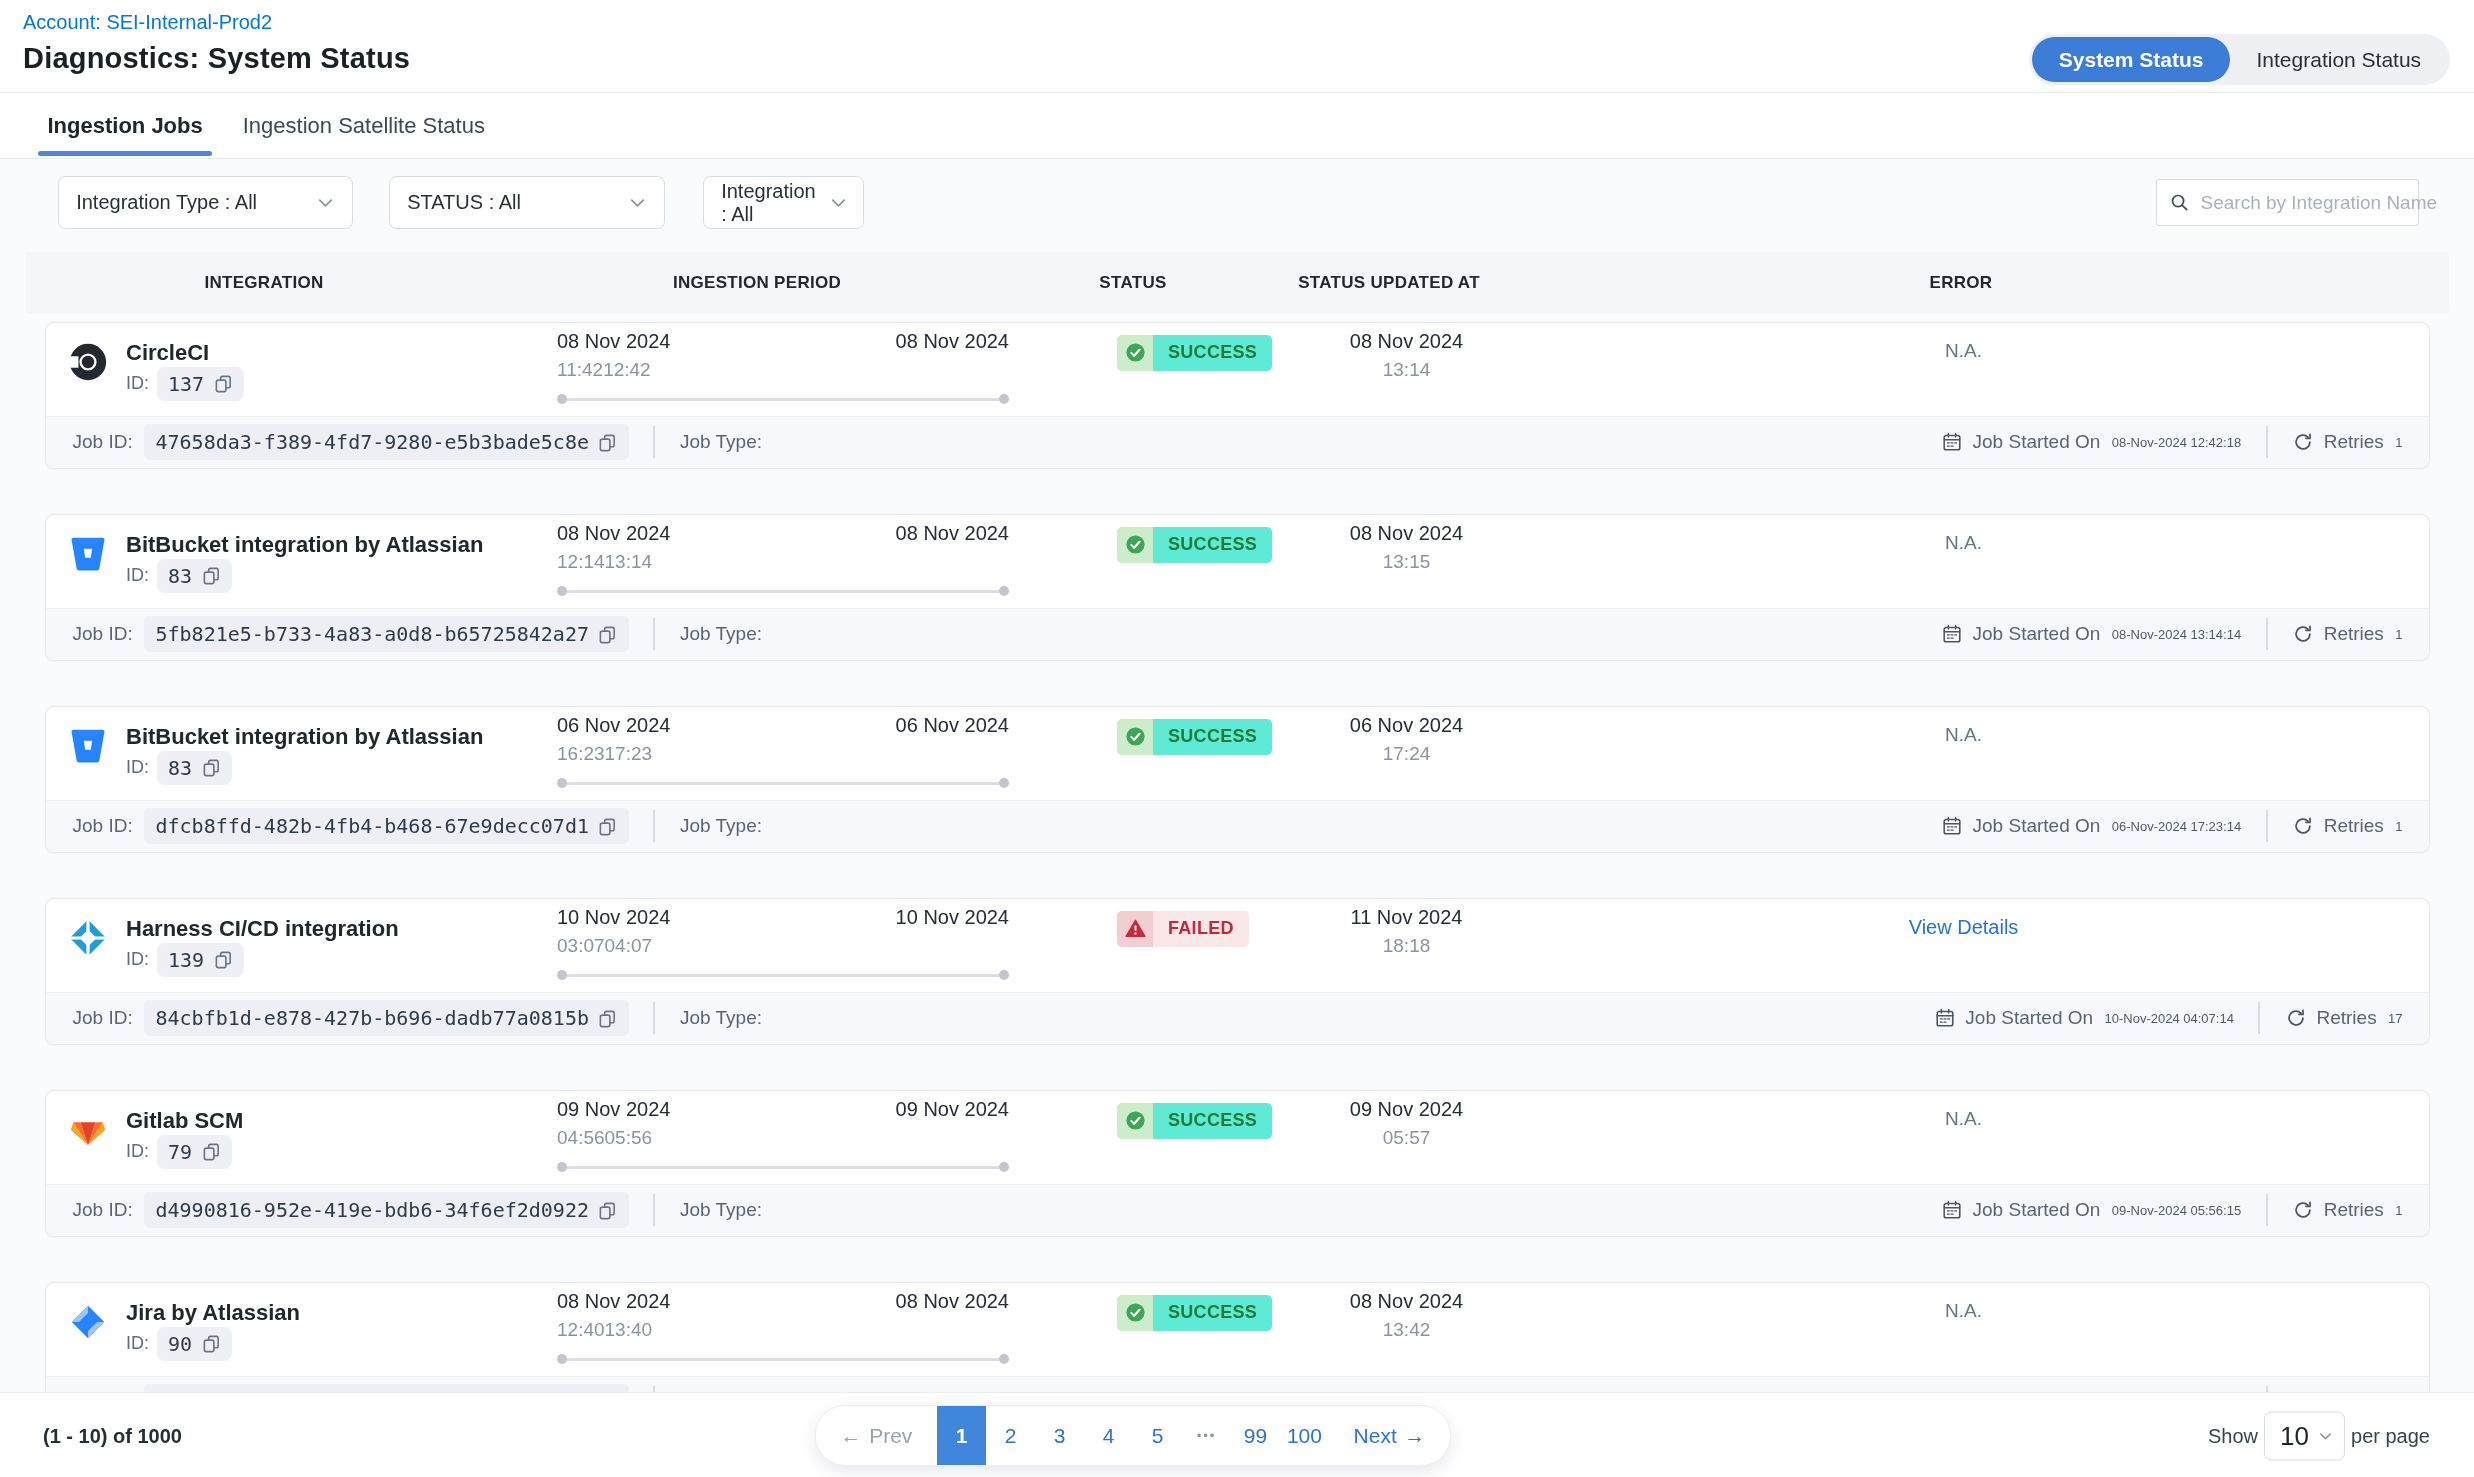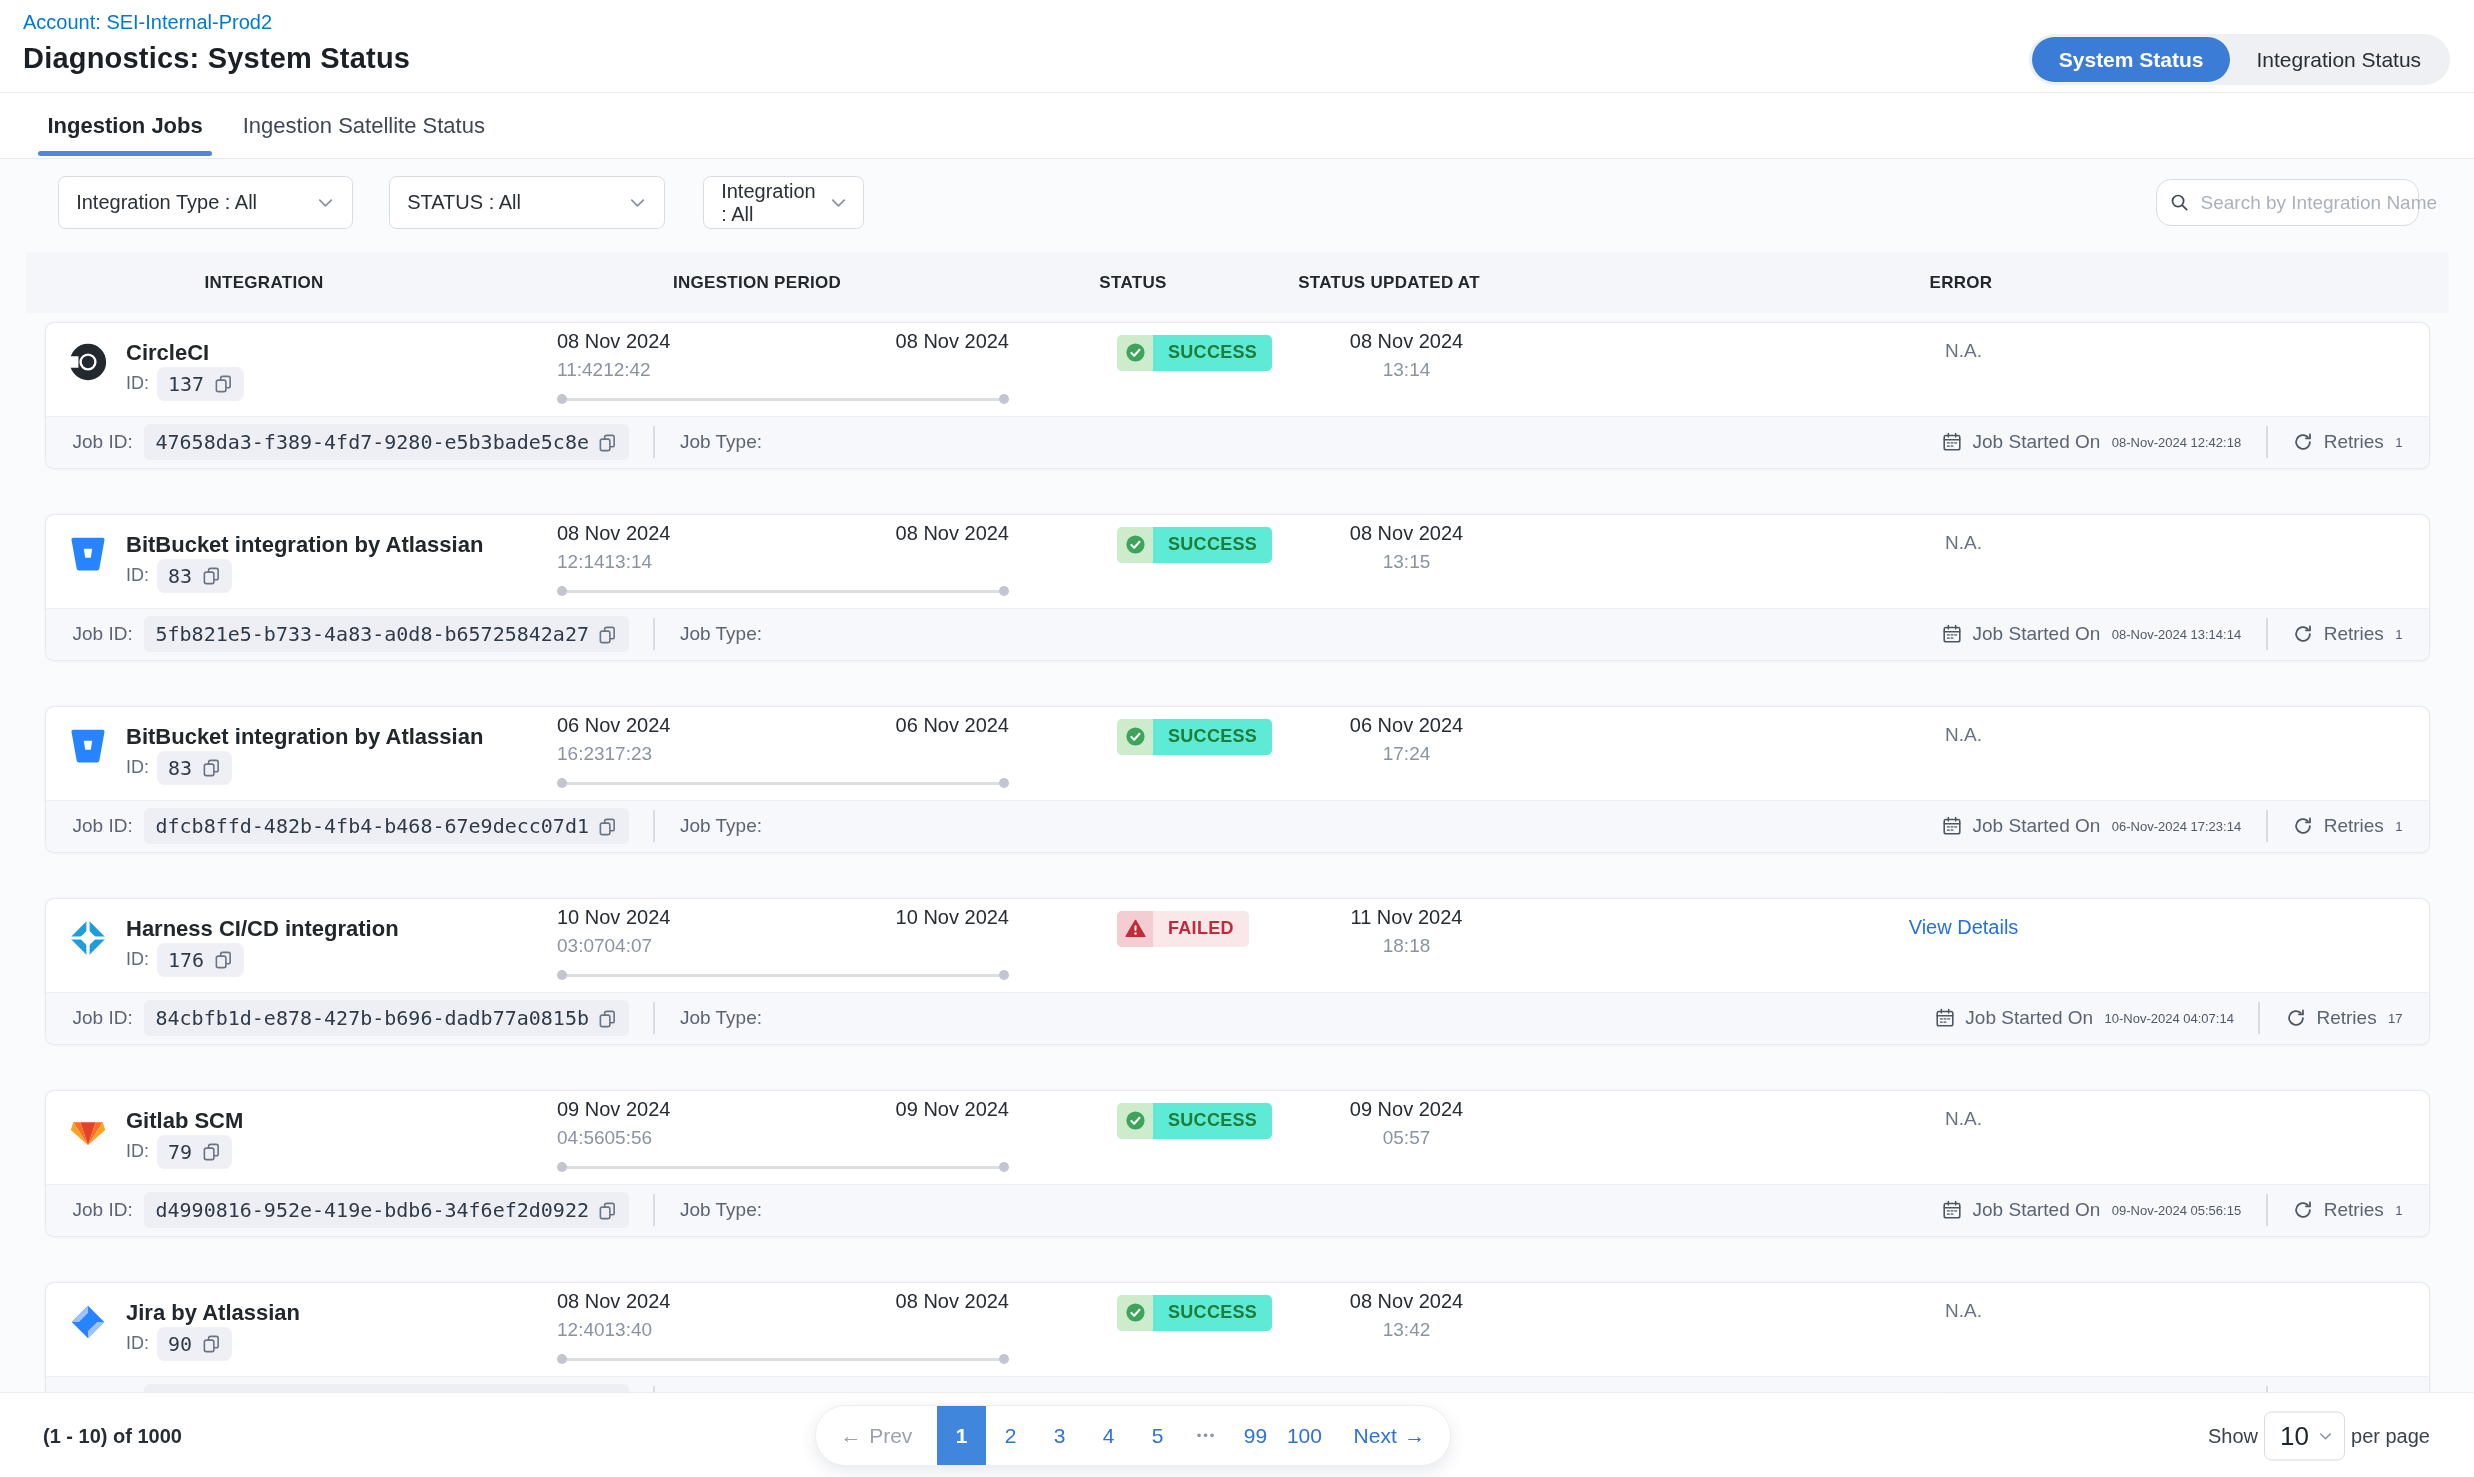--- a/index.html
+++ b/index.html
@@ -25,21 +25,21 @@
 
   
   .content { padding:0 45px; }
   .filters { margin-top:17px; height:53px; display:flex; align-items:center; padding-left:13.2px; }
   .filter-box { height:53px; background:#fff; border:0.9px solid #d9dbe2; border-radius:7.6px; display:flex; align-items:center; justify-content:space-between; padding:0 15px 0 17px; font-size:20px; color:#2a3037; cursor:pointer; }
   .fb-status { width:276px; margin-right:38px; }
   .fb-type { width:295px; margin-right:36px; }
   .fb-int { width:161px; }
   .chev { width:23px; height:23px; color:#8b92a2; flex:none; margin-left:11.4px; }
   .spacer { flex:1; }
-  .search-box { width:263px; height:47px; background:#fff; border:0.9px solid #d8dbe2; border-radius:15px; display:flex; align-items:center; padding:0 11.4px; margin-right:11.4px; }
+  .search-box { width:263px; height:47px; background:#fff; border:0.9px solid #d8dbe2; border-radius:3px; display:flex; align-items:center; padding:0 11.4px; margin-right:11.4px; }
   .search-box svg { width:23px; height:23px; color:#3e4856; flex:none; }
   .search-box input { border:none; outline:none; flex:1; margin-left:9.5px; font-size:19px; color:#2a3037; font-family:inherit; background:transparent; }
   .search-box input::placeholder { color:#aab1bd; }
 
   
   .thead { margin:23px -19px 0; height:61px; background:#f4f6f9; position:relative; border-radius:3.8px; }
   .th { position:absolute; top:50%; transform:translate(-50%,-50%); font-size:17px; font-weight:700; color:#23282e; letter-spacing:0.3px; white-space:nowrap; }
 
   
   .rows { margin-top:8.5px; }
@@ -474,21 +474,21 @@
           <svg class="svg-harness" viewBox="0 0 44 44">
                 <path d="M22 3 L41 22 L22 41 L3 22 Z M22 13 L31 22 L22 31 L13 22 Z" fill="#1f9ddb" fill-rule="evenodd"></path>
                 <path d="M22 0 V44 M0 22 H44" stroke="#ffffff" stroke-width="3.4"></path>
               </svg>
 
         </span>
         <div class="int-name">Harness CI/CD integration</div>
         <div class="id-row">
           <span class="id-label">ID:</span>
           <span class="id-chip">
-            <span class="mono">176</span>
+            <span class="mono">139</span>
             <span class="copy">
                   <svg viewBox="0 0 20 20" fill="none" stroke="currentColor" stroke-width="1.7">
                     <rect x="7" y="2.5" width="10" height="12" rx="2"></rect>
                     <rect x="2.5" y="6.5" width="10" height="12" rx="2" fill="#eef0f6"></rect>
                   </svg>
                 </span>
           </span>
         </div>
       </div>
 

